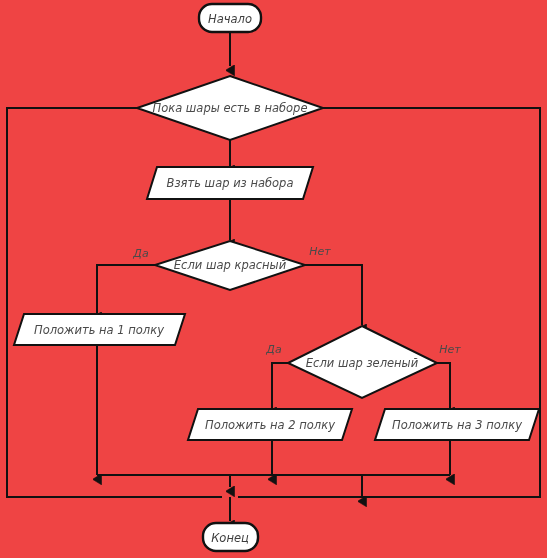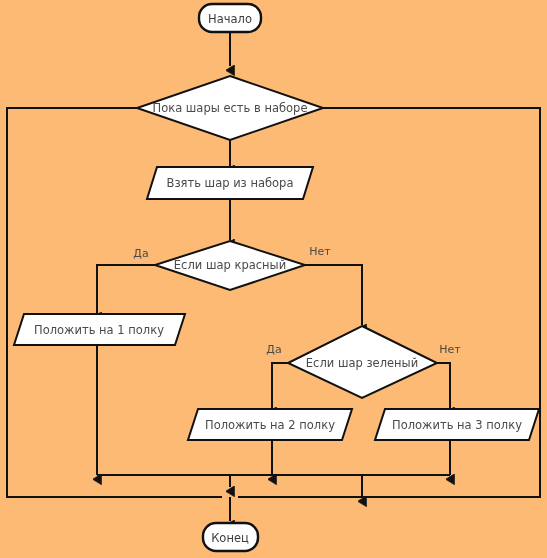--- a/index.html
+++ b/index.html
@@ -7,22 +7,23 @@
     padding: 0;
     background: #ffffff;
   }
   body {
     font-family: "DejaVu Sans", "Liberation Sans", sans-serif;
   }
   #flowchart-canvas {
     position: relative;
     width: 547px;
     height: 558px;
-    background: #fdba74;
+    background: #ef4444;
     overflow: hidden;
+    font-style: italic;
   }
   #flow-svg {
     position: absolute;
     left: 0;
     top: 0;
     width: 547px;
     height: 558px;
   }
   .shape-outline {
     fill: #ffffff;

